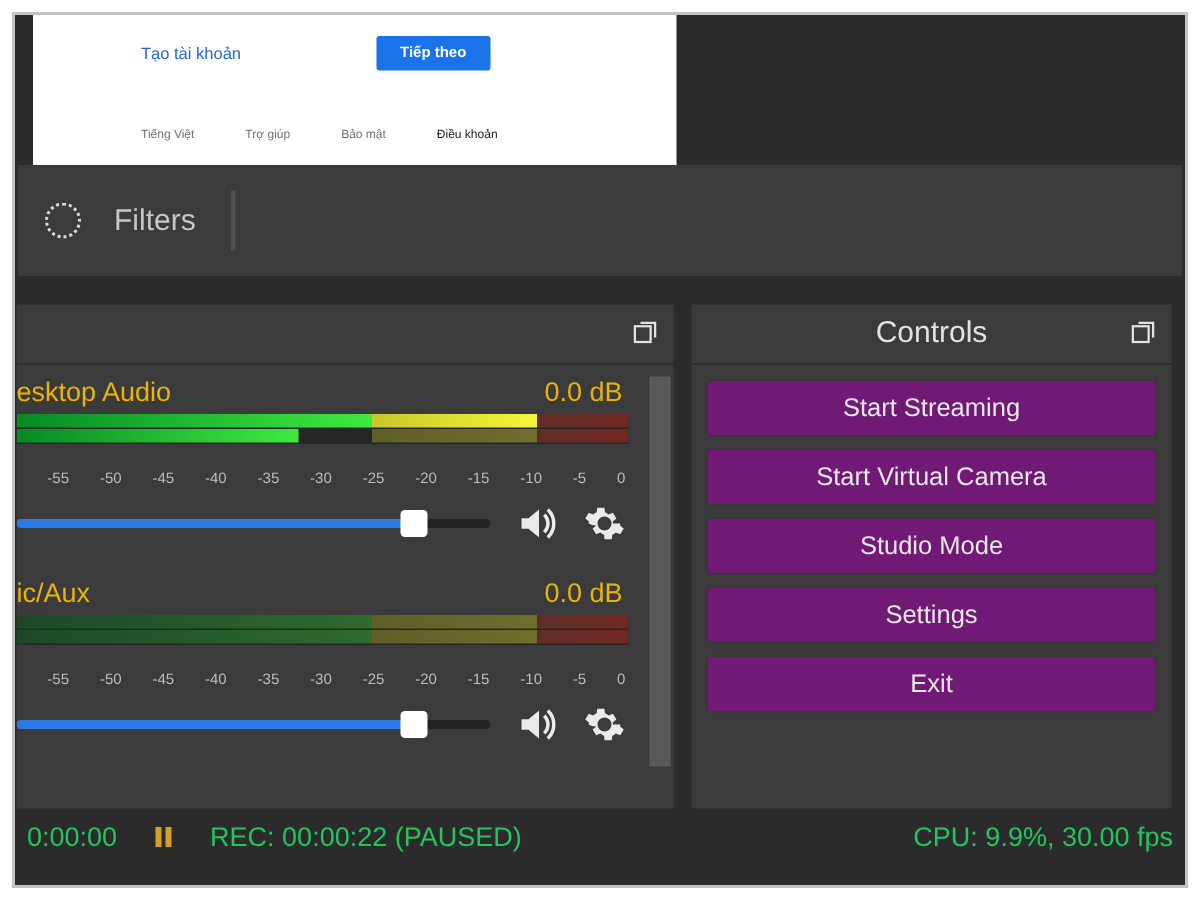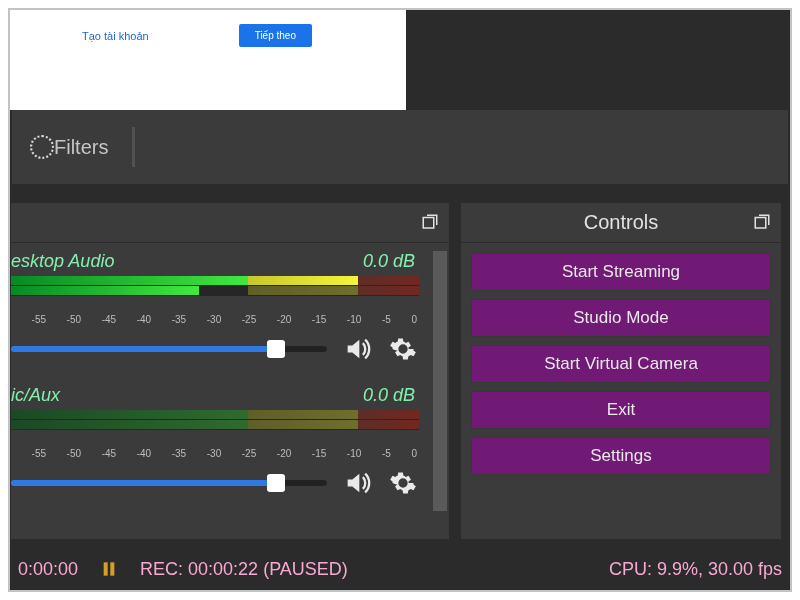--- a/index.html
+++ b/index.html
@@ -18,41 +18,42 @@
     width: 784px;
     height: 584px;
     border: 2px solid #c0c4c9;
     background: #2b2b2b;
     overflow: hidden;
   }
 
   
   .preview {
     position: absolute;
-    left: 0;
+    left: 12px;
     top: -4px;
-    width: 396px;
+    width: 429px;
     height: 104px;
     background: #ffffff;
     color: #6b6b6b;
   }
   .preview .row1 {
     display: flex;
     align-items: center;
     padding: 18px 18px 0 72px;
     gap: 90px;
     font-size: 11px;
   }
   .preview .link { color: #2165d6; }
   .preview .btn {
     background: #1a73e8;
     color: #fff;
     padding: 6px 16px;
     border-radius: 2px;
     font-size: 10px;
+    font-weight: bold;
   }
   .preview .row2 {
     margin-top: 34px;
     padding: 4px 18px 10px 72px;
     display: flex;
     gap: 34px;
     font-size: 8px;
     color: #717171;
   }
   .preview .row2 span.bold { color:#1a1a1a; }
@@ -64,21 +65,21 @@
     top: 100px;
     right: 2px;
     height: 74px;
     background: #3b3b3b;
     display: flex;
     align-items: center;
   }
   .filters-label {
     display: flex;
     align-items: center;
-    gap: 0;
+    gap: 22px;
     color: #c6c6c6;
     font-size: 20px;
     padding-left: 18px;
     padding-right: 24px;
   }
   .spinner {
     width: 24px; height: 24px;
     border: 2px dotted #d9d9d9;
     border-radius: 50%;
   }
@@ -148,24 +149,23 @@
     height: 100%;
     background: #5a5a5a;
   }
   .channel {
     margin-bottom: 20px;
     padding-right: 20px;
   }
   .ch-head {
     display: flex;
     justify-content: space-between;
-    color: #86efac;
+    color: #eab308;
     font-size: 18px;
     padding: 0 4px 4px 0;
-    font-style: italic;
   }
   .meter {
     height: 20px;
     position: relative;
     background: #262626;
     overflow: hidden;
   }
   .meter .bar {
     position: absolute;
     top: 0;
@@ -250,42 +250,48 @@
     border-radius: 2px;
   }
   .pause-btn svg { width: 18px; height: 18px; color: #e8e8e8; }
 
   
   .statusbar {
     position: absolute;
     left: 0; right: 0; bottom: 0;
     height: 42px;
     background: #2b2b2b;
-    color: #f9a8d4;
+    color: #22c55e;
     font-size: 18px;
     display: flex;
-    align-items: center;
+    align-items: flex-start;
     padding: 0 8px;
     gap: 22px;
   }
   .status-pause {
     width: 18px; height: 20px;
     display:inline-flex; align-items:center; justify-content:center;
   }
   .status-pause svg { width: 16px; height: 18px; color: #d4a028; }
 </style>
 </head>
 <body>
 
 <div class="outer">
 
   <div class="preview">
     <div class="row1">
       <span class="link">Tạo tài khoản</span>
       <span class="btn">Tiếp theo</span>
+    </div>
+    <div class="row2">
+      <span>Tiếng Việt</span>
+      <span>Trợ giúp</span>
+      <span>Bảo mật</span>
+      <span class="bold">Điều khoản</span>
     </div>
   </div>
 
   <div class="filters-bar">
     <div class="filters-label">
       <span class="spinner"></span>
       <span>Filters</span>
     </div>
     <div class="divider-v"></div>
   </div>
@@ -409,30 +415,30 @@
               <rect x="3" y="6" width="14" height="14"></rect>
               <path d="M8 3h13v13"></path>
             </svg>
         </span>
       </div>
       <div class="controls-body">
         <div class="ctrl-row">
             <div class="ctrl-btn">Start Streaming</div>
           </div>
         <div class="ctrl-row">
+            <div class="ctrl-btn">Start Virtual Camera</div>
+          </div>
+        <div class="ctrl-row">
             <div class="ctrl-btn">Studio Mode</div>
           </div>
         <div class="ctrl-row">
-            <div class="ctrl-btn">Start Virtual Camera</div>
+            <div class="ctrl-btn">Settings</div>
           </div>
         <div class="ctrl-row">
             <div class="ctrl-btn">Exit</div>
-          </div>
-        <div class="ctrl-row">
-            <div class="ctrl-btn">Settings</div>
           </div>
       </div>
     </div>
 
   </div>
 
   <div class="statusbar">
     <span>0:00:00</span>
     <span class="status-pause">
       <svg viewBox="0 0 24 24" fill="currentColor">

